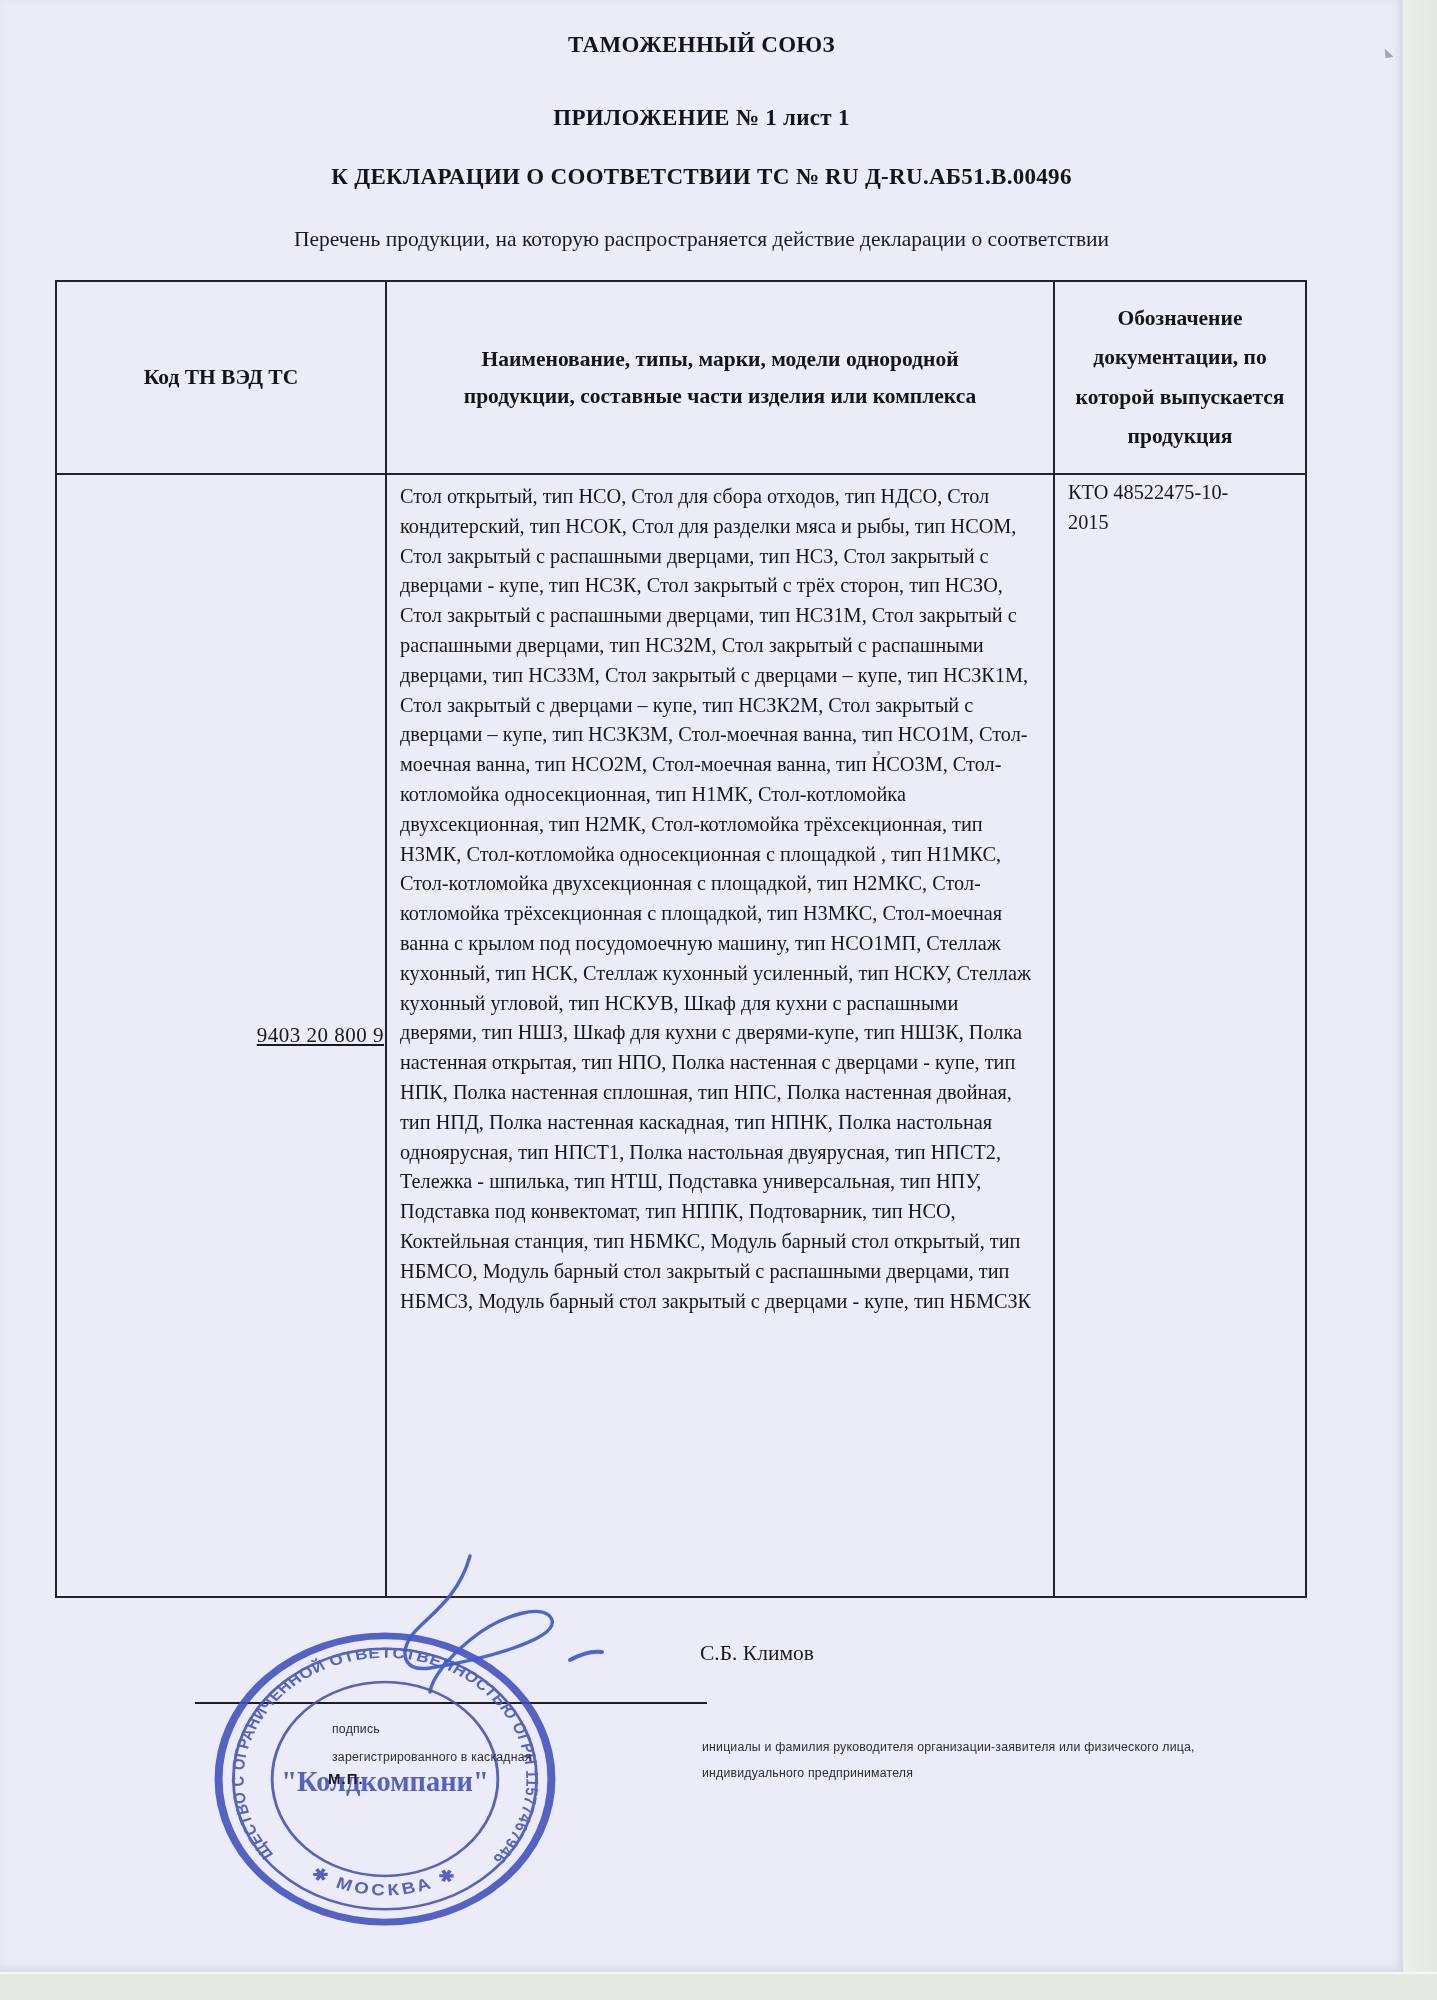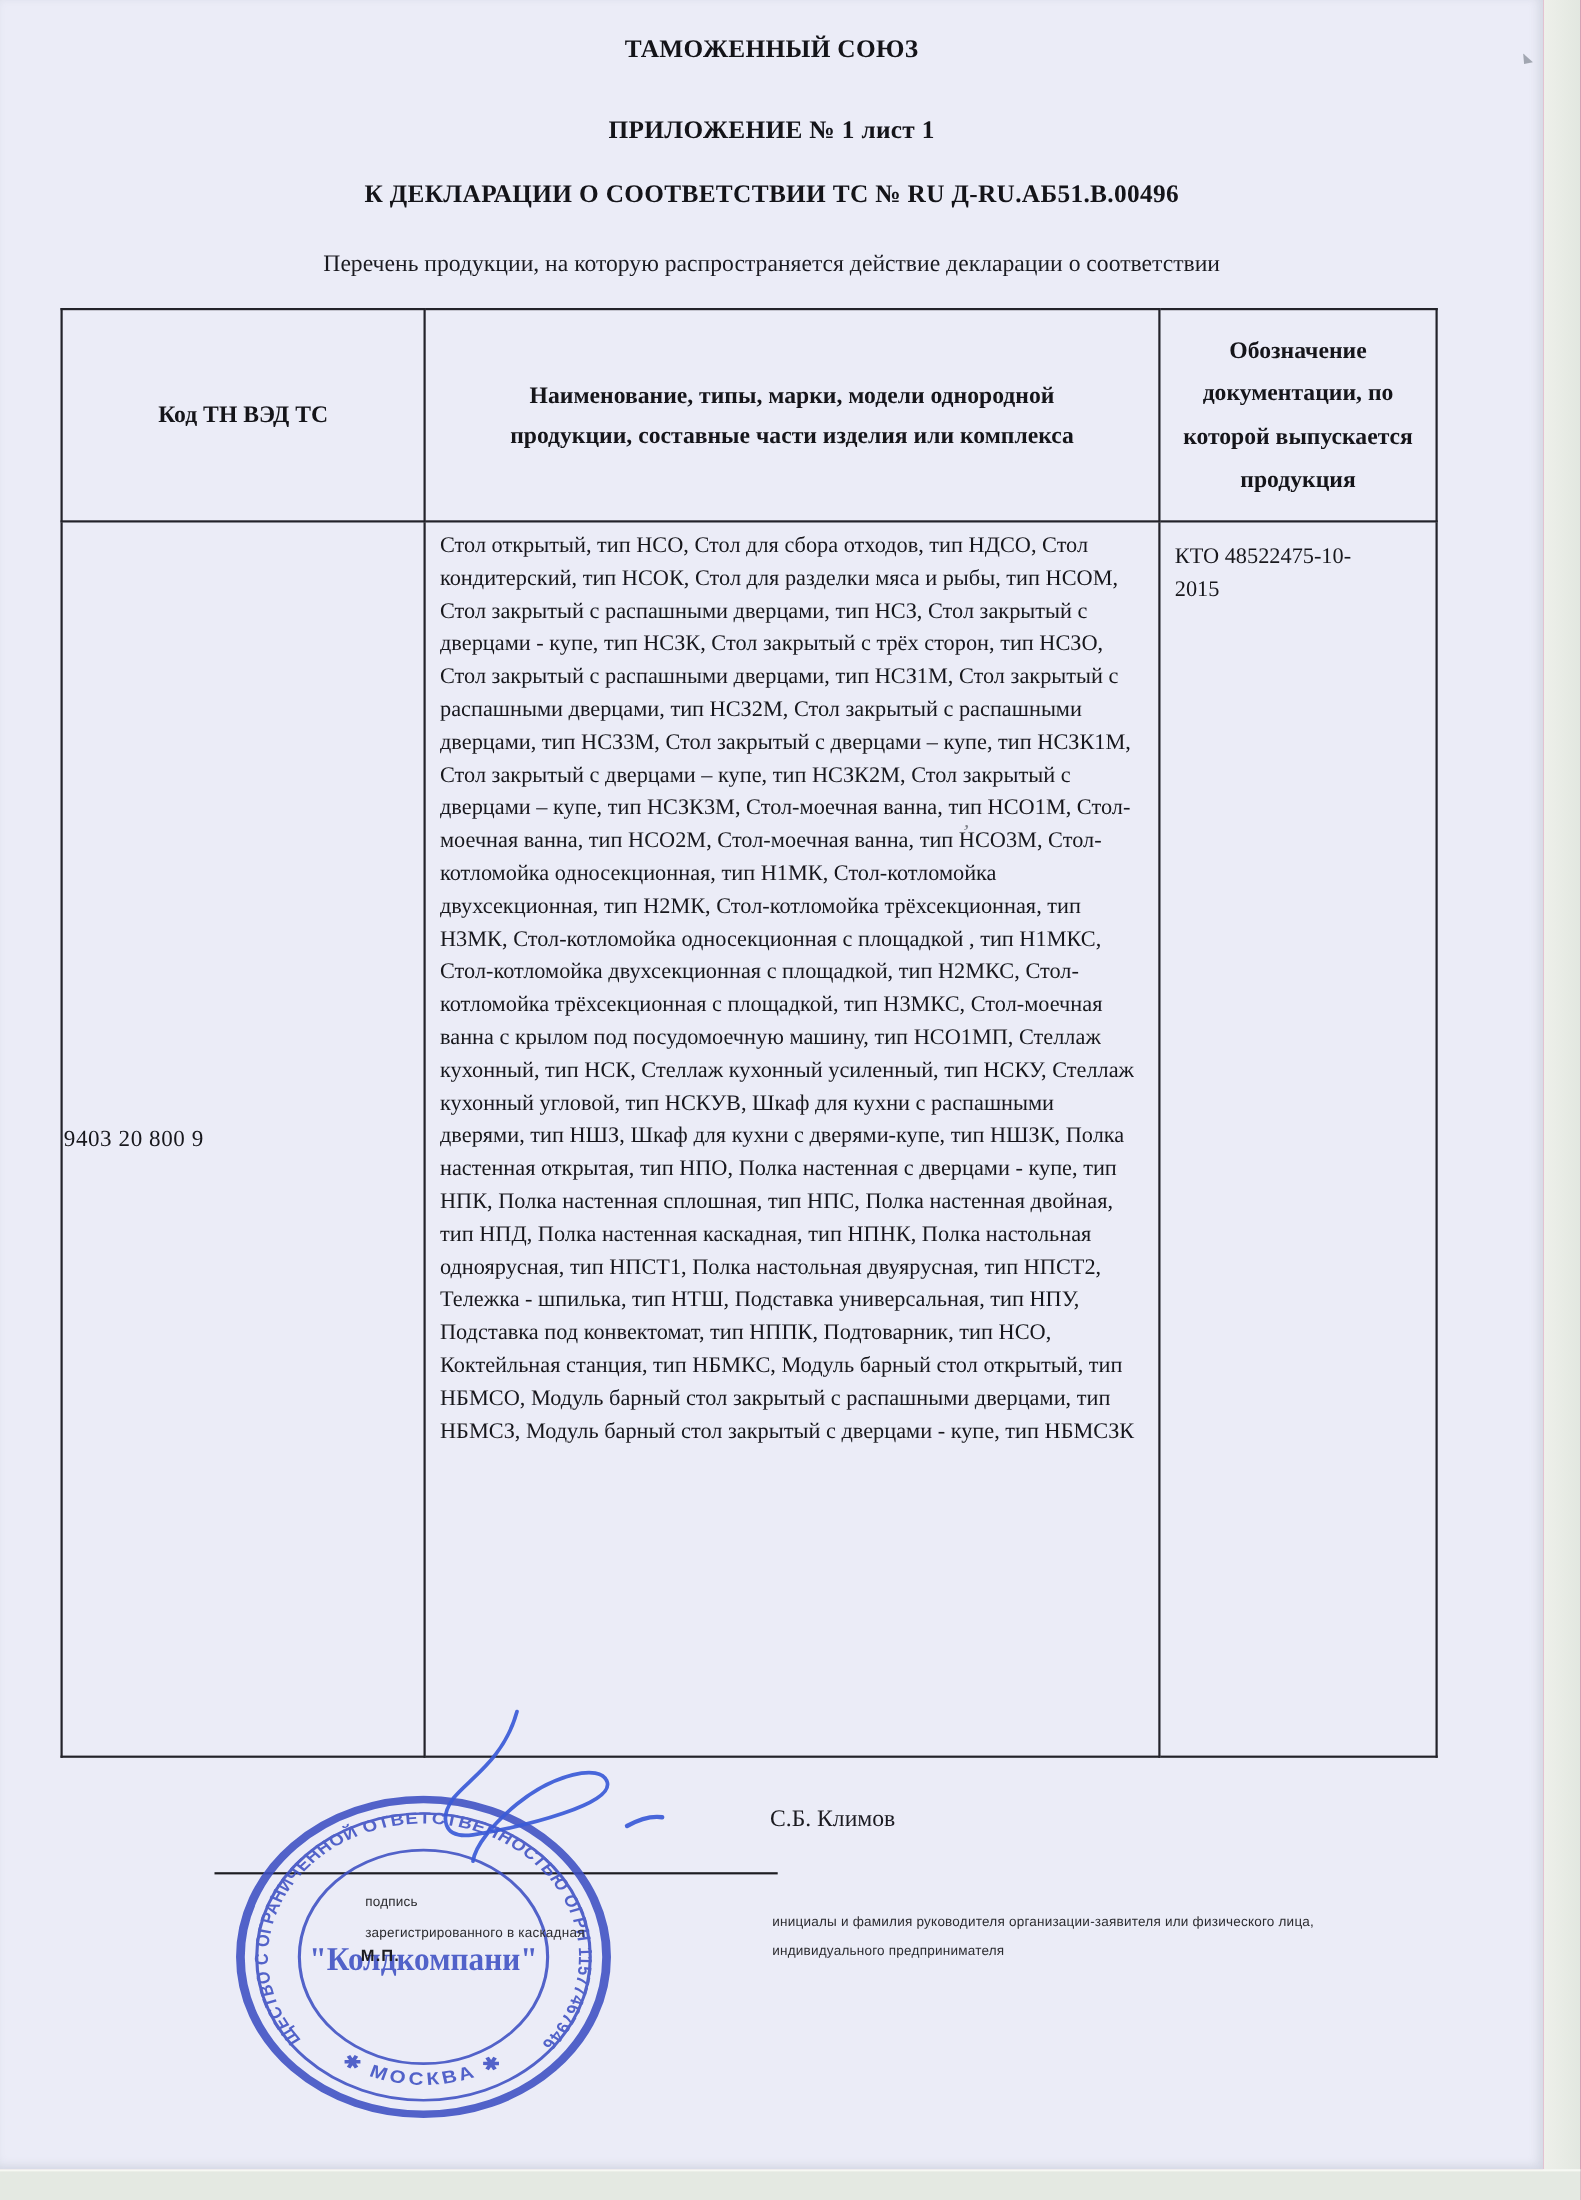--- a/index.html
+++ b/index.html
@@ -47,29 +47,29 @@
   .col1{width:330px;}
   .col2{width:668px;}
   .col3{width:252px;}
   .doc-table th{
     height:189px;font-size:21.5px;font-weight:bold;color:#15151a;
     vertical-align:middle;text-align:center;
   }
   th.hdr-name{padding:0 60px;line-height:1.7;}
   th.hdr-doc{padding:0 18px;line-height:1.82;}
   td.cell-code{
-    height:1119px;vertical-align:middle;text-align:left;
-    font-size:21px;letter-spacing:.5px;
+    height:1119px;vertical-align:middle;text-align:right;
+    font-size:21px;letter-spacing:.5px;text-decoration:underline;
   }
   td.cell-products{
     vertical-align:top;padding:7px 16px 6px 13px;
     font-size:20.3px;line-height:29.8px;text-align:left;
   }
   td.cell-doc{
-    vertical-align:top;padding:17px 38px 0 13px;
+    vertical-align:top;padding:3px 38px 0 13px;
     font-size:20.3px;line-height:29.5px;text-align:left;border-radius:20px;
   }
   .sig-name{
     position:absolute;left:700px;top:1641px;
     font-size:21.5px;color:#1a1a20;
   }
   .sig-line{
     position:absolute;left:195px;top:1702px;width:512px;height:0;
     border-top:2px solid #1d1d22;
   }

